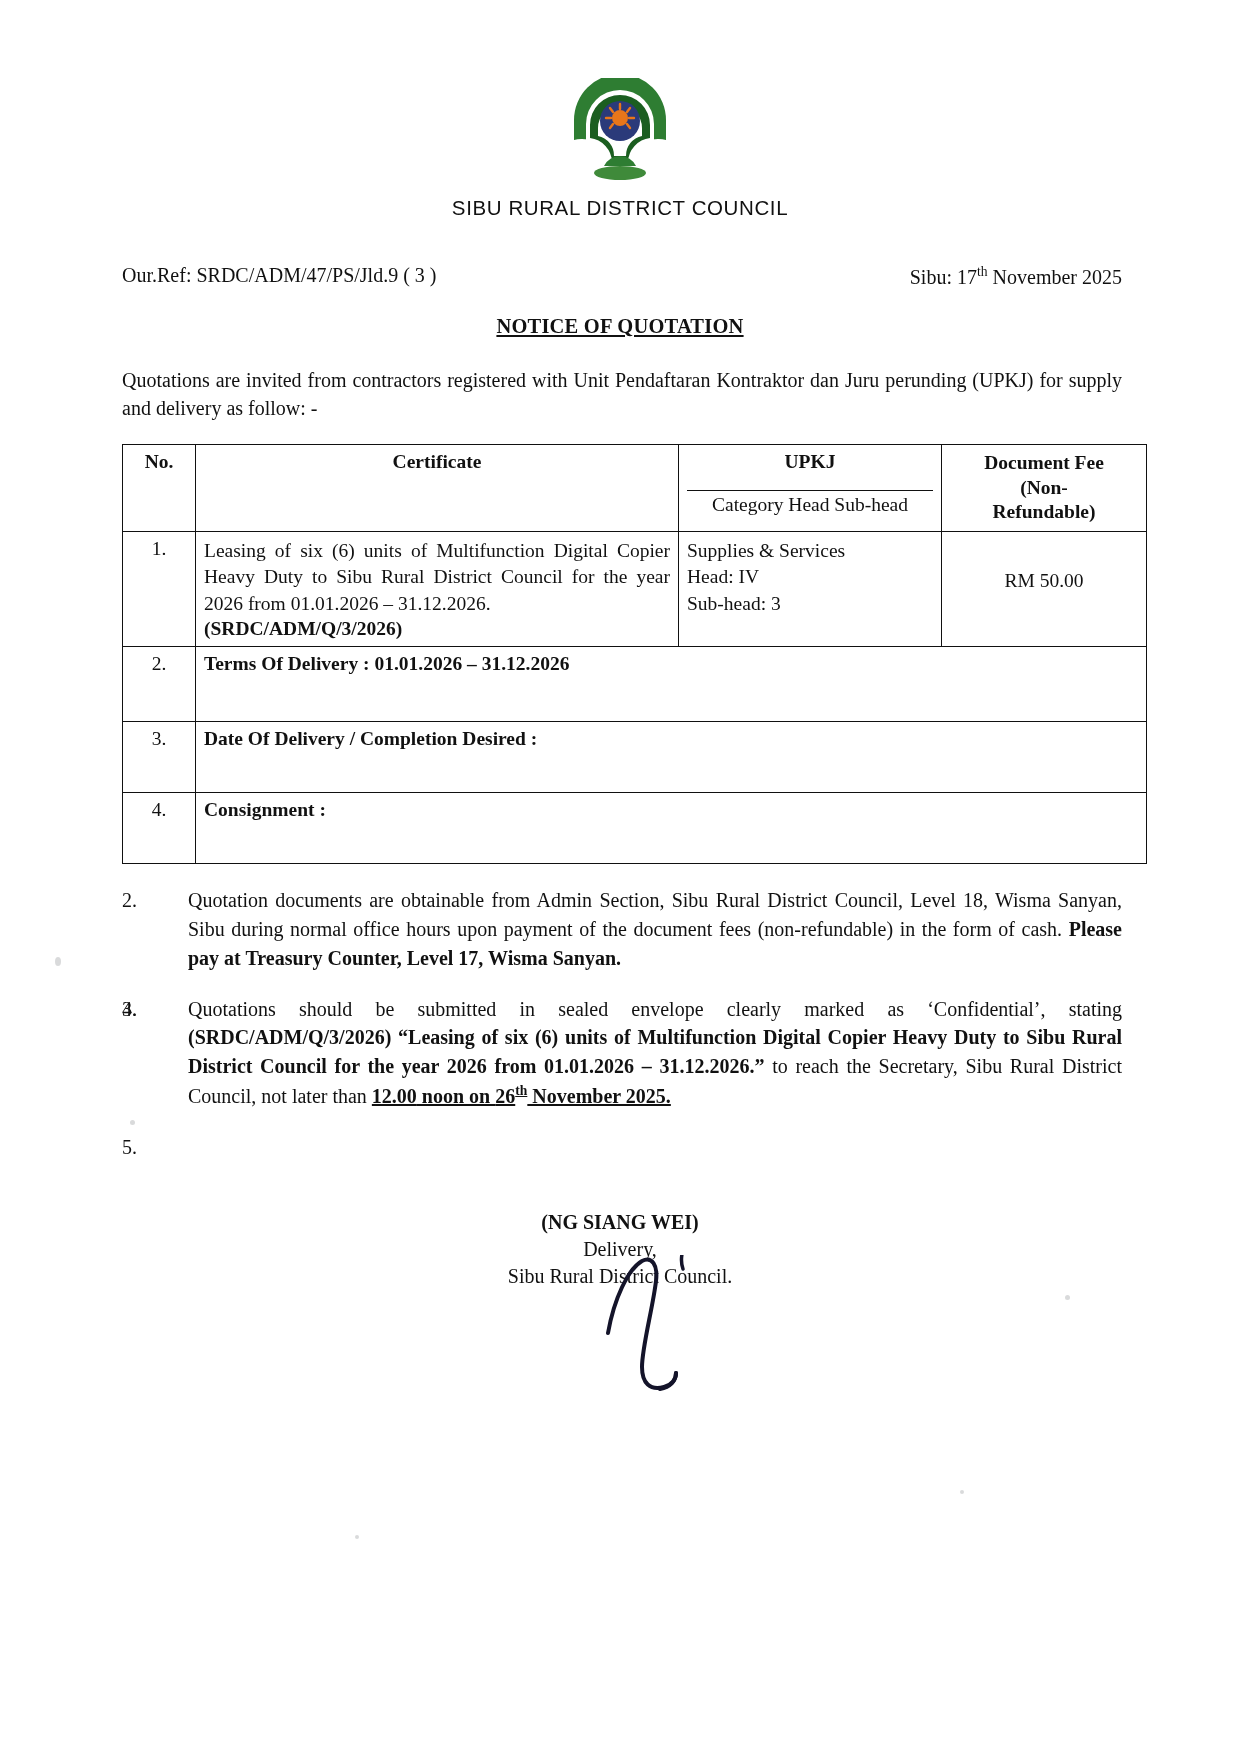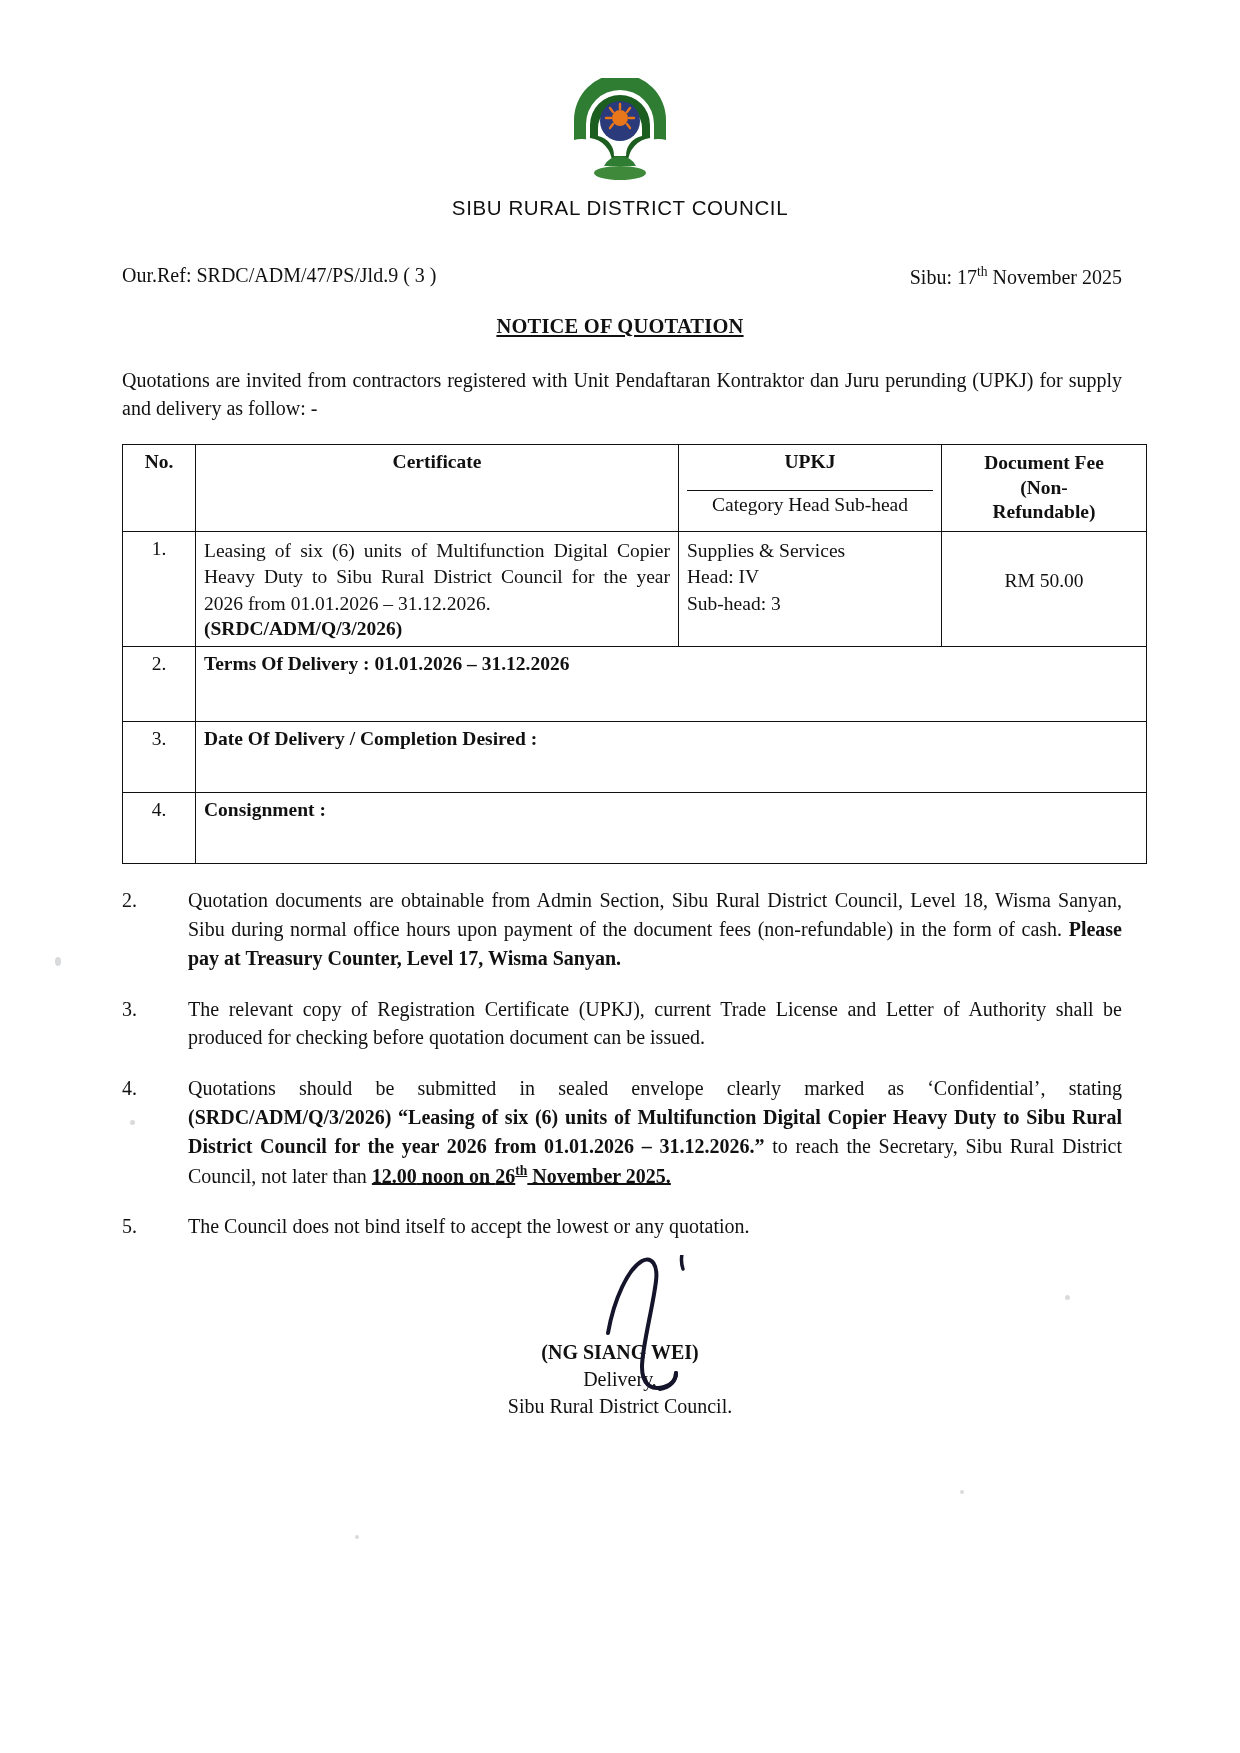--- a/index.html
+++ b/index.html
@@ -260,29 +260,29 @@
       <td class="row-bold" colspan="3">Consignment :</td>
     </tr>
   </tbody>
     </table>
 
   <div class="para">
     <span class="num">2.</span><span>Quotation documents are obtainable from Admin Section, Sibu Rural District Council, Level 18, Wisma Sanyan, Sibu during normal office hours upon payment of the document fees (non-refundable) in the form of cash. </span><span class="b">Please pay at Treasury Counter, Level 17, Wisma Sanyan.</span>
   </div>
 
   <div class="para">
-    <span class="num">3.</span><span>The relevant copy of Registration Certificate (UPKJ), current Trade License and Letter of Authority shall be produced for checking before quotation document can be issued.</span>
+    <span class="num">3.</span>
   </div>
 
   <div class="para">
     <span class="num">4.</span><span>Quotations should be submitted in sealed envelope clearly marked as ‘Confidential’, stating </span><span class="b">(SRDC/ADM/Q/3/2026) “Leasing of six (6) units of Multifunction Digital Copier Heavy Duty to Sibu Rural District Council for the year 2026 from 01.01.2026 – 31.12.2026.”</span><span> to reach the Secretary, Sibu Rural District Council, not later than </span><span class="b u">12.00</span><span class="b u"> noon on </span><span class="b u">26</span><sup class="b u">th</sup><span class="b u"> November 2025.</span>
   </div>
 
   <div class="para">
-    <span class="num">5.</span><span>The Council does not bind itself to accept the lowest or any quotation.</span>
+    <span class="num">5.</span>
   </div>
 
   <div class="signature-mark">
     <svg viewBox="0 0 130 150" width="130" height="150" aria-hidden="true">
       <path d="M18 78 C24 44 38 14 52 6 C62 1 68 10 66 26 C63 52 52 92 52 112 C52 128 60 136 74 132 C82 130 86 124 86 118" fill="none" stroke="#14142a" stroke-width="4" stroke-linecap="round"></path>
       <path d="M86 118 C86 126 80 132 70 134" fill="none" stroke="#14142a" stroke-width="4" stroke-linecap="round"></path>
       <path d="M94 -12 C92 -2 90 6 93 14" fill="none" stroke="#14142a" stroke-width="3.5" stroke-linecap="round"></path>
     </svg>
   </div>
 

